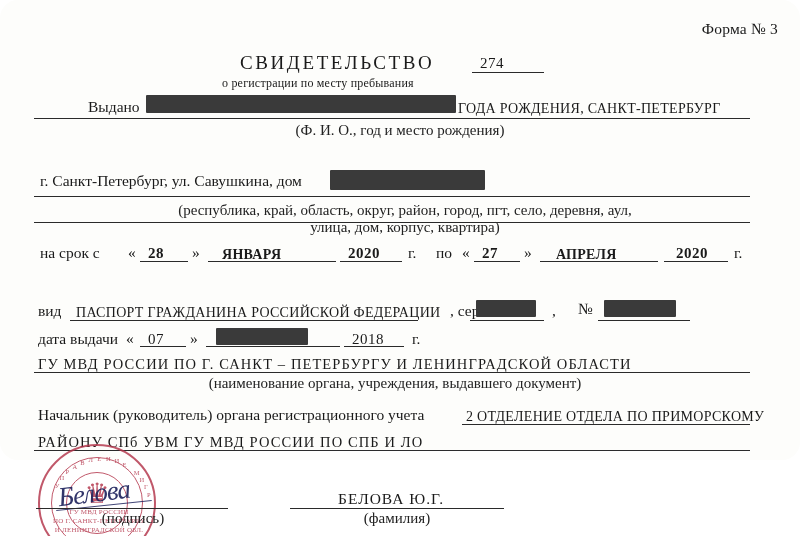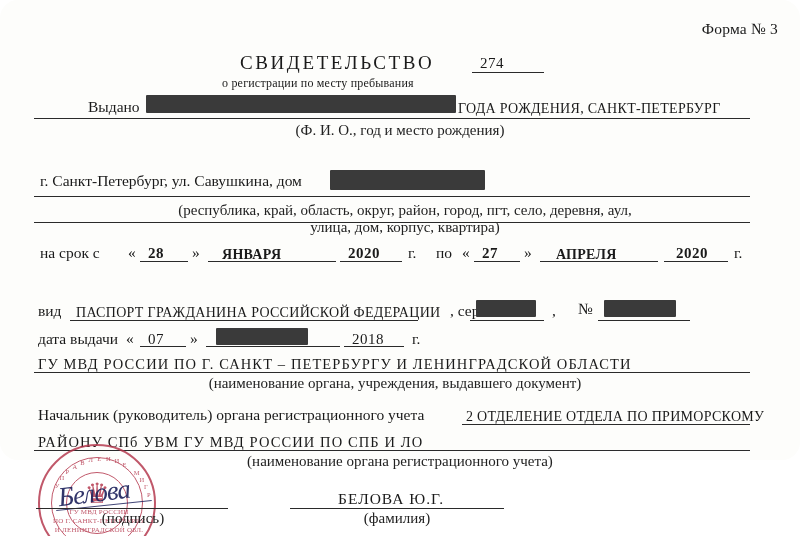--- a/index.html
+++ b/index.html
@@ -221,21 +221,20 @@
   <div class="txt caps-wide" style="left:38px; top:356px;">ГУ  МВД  РОССИИ  ПО  Г. САНКТ – ПЕТЕРБУРГУ  И  ЛЕНИНГРАДСКОЙ ОБЛАСТИ</div>
   <div class="line" style="left:34px; top:372px; width:716px;"></div>
   <div class="caption" style="left:200px; top:375px; width:390px;">(наименование органа, учреждения, выдавшего документ)</div>
 
   <div class="txt body-txt" style="left:38px; top:406px;">Начальник (руководитель) органа регистрационного учета</div>
   <div class="txt caps" style="left:466px; top:409px;">2 ОТДЕЛЕНИЕ ОТДЕЛА  ПО ПРИМОРСКОМУ</div>
   <div class="line" style="left:462px; top:424px; width:288px;"></div>
 
   <div class="txt caps-wide" style="left:38px; top:434px;">РАЙОНУ СПб УВМ  ГУ  МВД РОССИИ  ПО СПБ  И  ЛО</div>
   <div class="line" style="left:34px; top:450px; width:716px;"></div>
-  <div class="caption" style="left:230px; top:453px; width:340px;">(наименование органа регистрационного учета)</div>
 
   <div class="stamp" style="left:38px; top:444px;">
     <div class="stamp-inner"></div>
     <div class="stamp-inner2"></div>
     <div class="eagle">♛</div>
     <div class="stamp-center-txt" style="top:62px;">ГУ МВД РОССИИ</div>
     <div class="stamp-center-txt" style="top:71px;">ПО Г. САНКТ-ПЕТЕРБУРГУ</div>
     <div class="stamp-center-txt" style="top:80px;">И ЛЕНИНГРАДСКОЙ ОБЛ.</div>
     <div class="stamp-arc-text">
       <span style="transform: rotate(-62deg) translate(0,-50px) rotate(62deg);">У</span>

